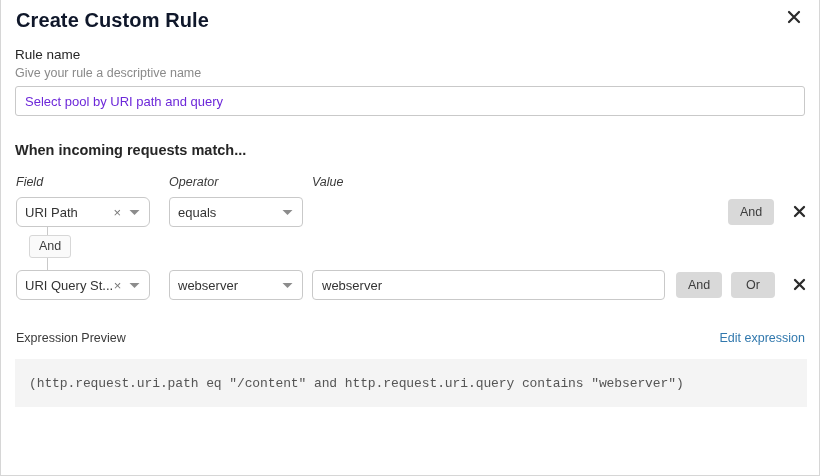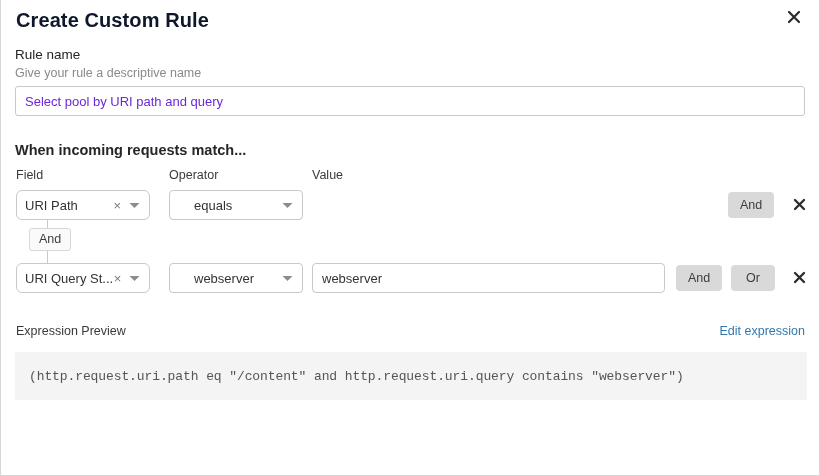--- a/index.html
+++ b/index.html
@@ -85,21 +85,22 @@
   .section-title {
     font-size: 14.5px;
     font-weight: bold;
     color: #262626;
     margin-top: 26px;
   }
 
   .col-headers {
     position: relative;
     height: 20px;
-    margin-top: 10px;
+    margin-top: 17px;
+    font-style: italic;
   }
   .col-head {
     position: absolute;
     font-size: 12.5px;
     color: #3a3a3a;
     top: 0;
   }
   .col-head.field-col { left: 1px; }
   .col-head.operator-col { left: 154px; }
   .col-head.value-col { left: 297px; }
@@ -133,21 +134,21 @@
   }
   .select-box.field-select {
     left: 1px;
     width: 134px;
     padding-left: 8px;
     border-radius: 6px;
   }
   .select-box.operator-select {
     left: 154px;
     width: 134px;
-    padding-left: 24px;
+    padding-left: 8px;
   }
   .select-text {
     font-size: 13px;
     color: #333333;
     white-space: nowrap;
     overflow: hidden;
     flex: 1 1 auto;
   }
   .clear-x {
     font-size: 13px;

